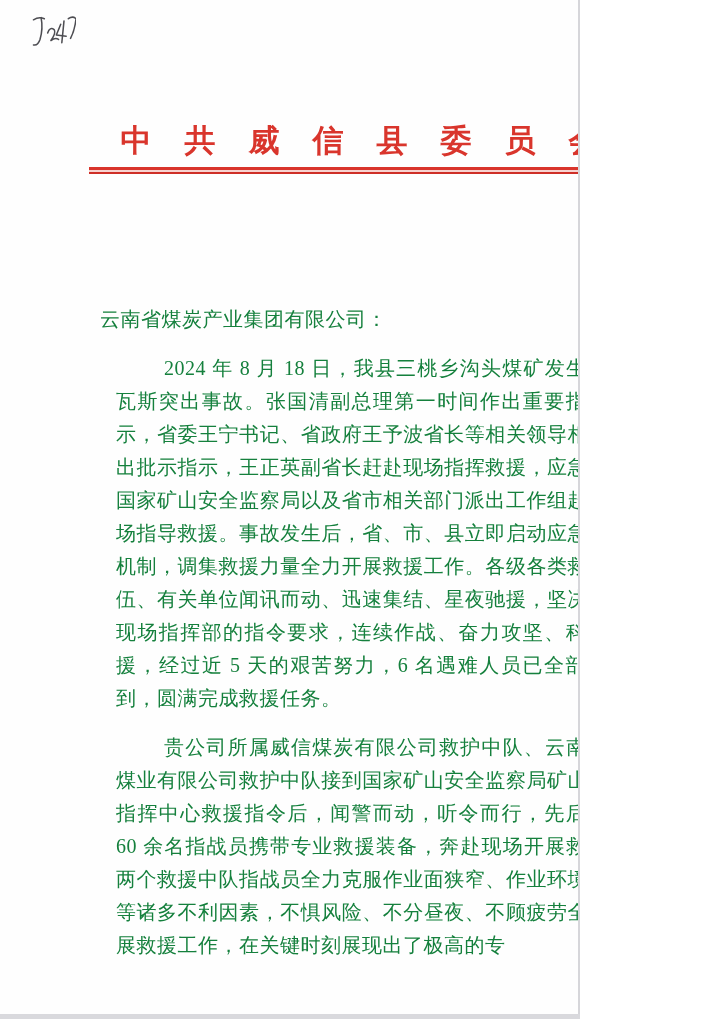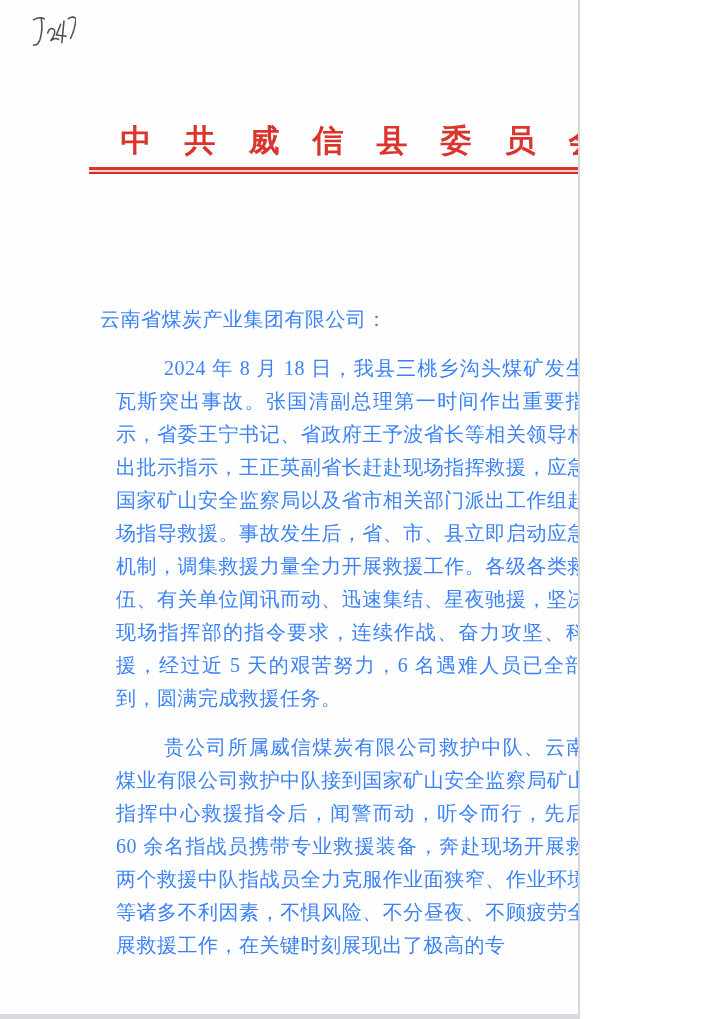--- a/index.html
+++ b/index.html
@@ -72,21 +72,21 @@
     letter-spacing: 15px;
   }
   
   .body-block {
     position: absolute;
     left: 100px;
     top: 303px;
     width: 545px;
     font-size: 20px;
     line-height: 33px;
-    color: #3b82f6;
+    color: #15803d;
     letter-spacing: 0.5px;
     text-align: justify;
   }
   .salutation {
     margin: 0 0 14px 0;
   }
   .para {
     margin: 16px;
     text-indent: 2.4em;
   }

